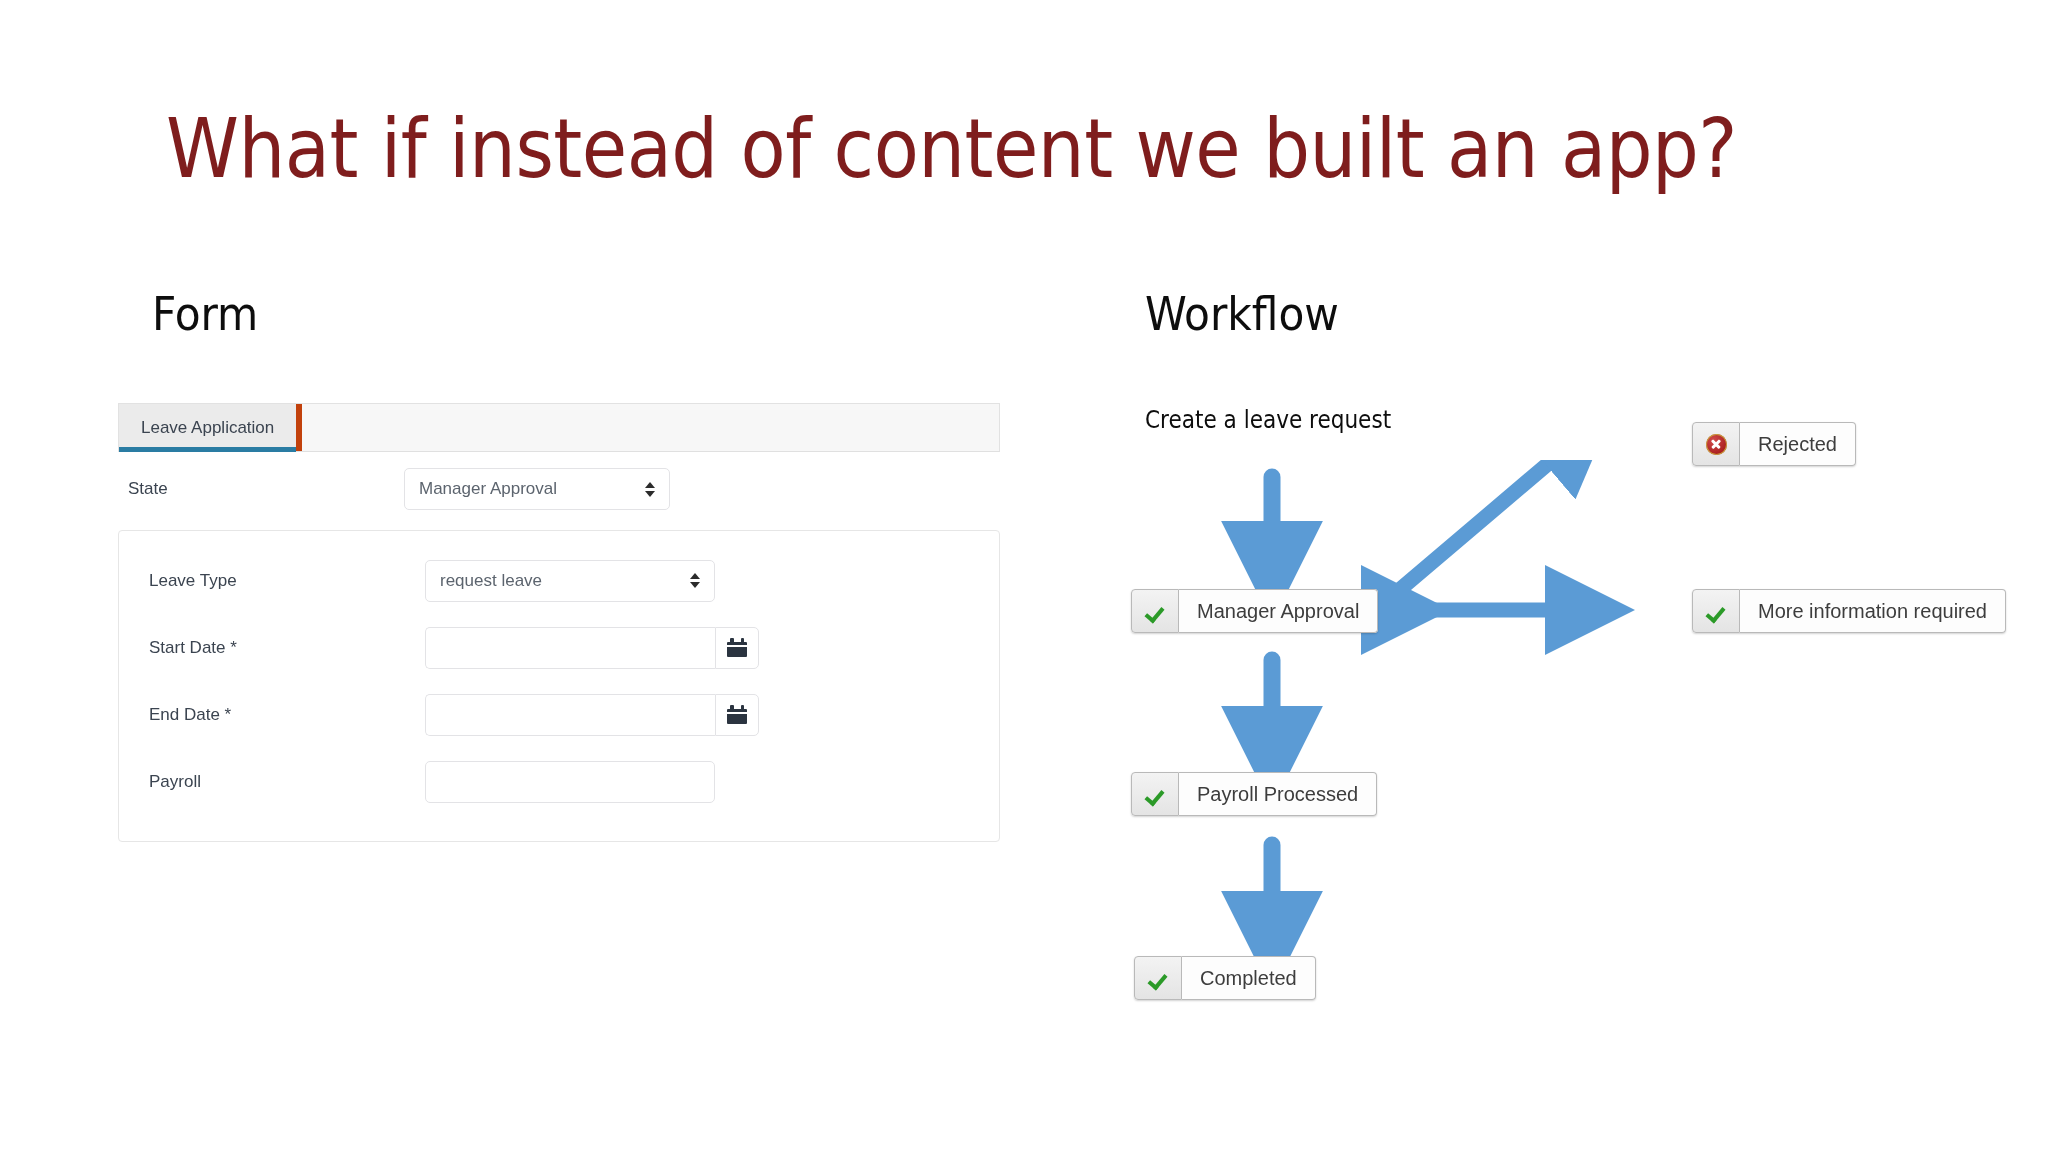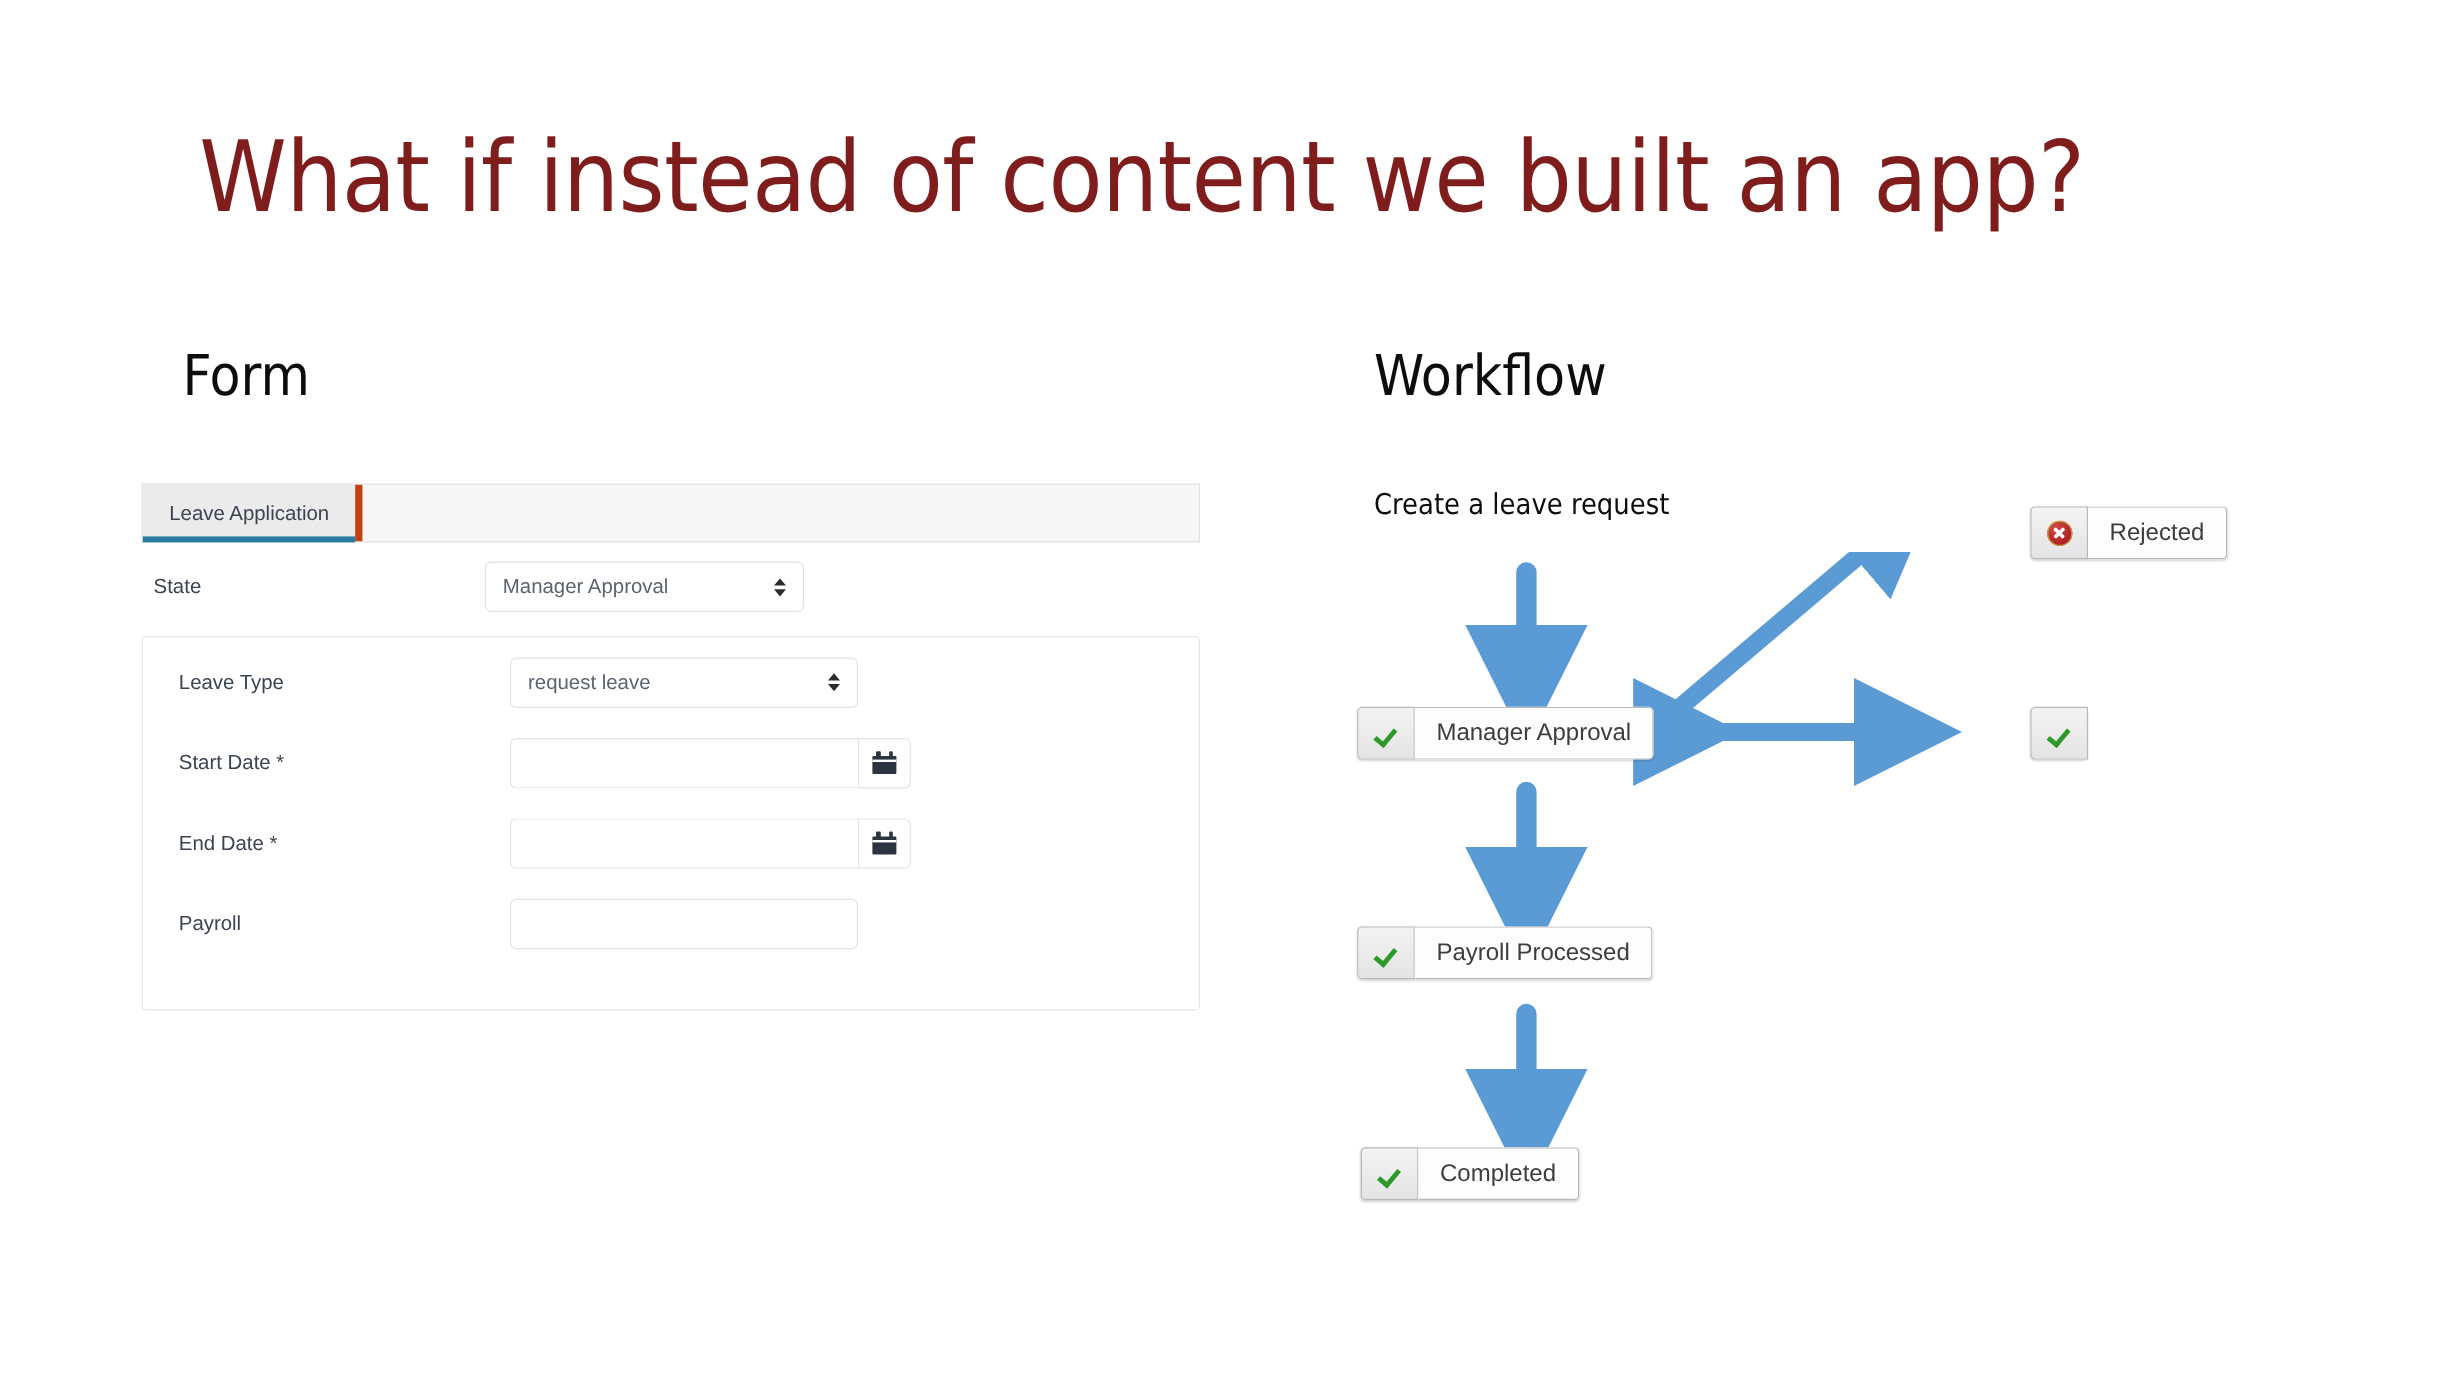--- a/index.html
+++ b/index.html
@@ -130,21 +130,21 @@
   }
   .spin i.up { border-bottom: 6px solid #2b2b2b; }
   .spin i.dn { border-top: 6px solid #2b2b2b; }
 
   
   .inner-panel {
     margin-top: 4px;
     border: 1px solid #e6e6e6;
     border-radius: 4px;
     background: #ffffff;
-    padding: 4px 0 22px 0;
+    padding: 16px 0 22px 0;
     box-sizing: border-box;
     height: 312px;
   }
   .field-row {
     display: flex;
     align-items: center;
     height: 67px;
     padding-left: 30px;
     box-sizing: border-box;
   }
@@ -447,20 +447,21 @@
   <div class="icon-seg">
     <span class="xmark"></span>
   </div>
   <div class="label-seg">Rejected</div>
 </div>
 
 <div class="wf-node" style="left:1692px; top:589px;">
   <div class="icon-seg">
     <span class="tick"></span>
   </div>
+  <div class="label-seg">More information required</div>
 </div>
 
 <div class="wf-node" style="left:1131px; top:772px;">
   <div class="icon-seg">
     <span class="tick"></span>
   </div>
   <div class="label-seg">Payroll Processed</div>
 </div>
 
 <div class="wf-node" style="left:1134px; top:956px;">

